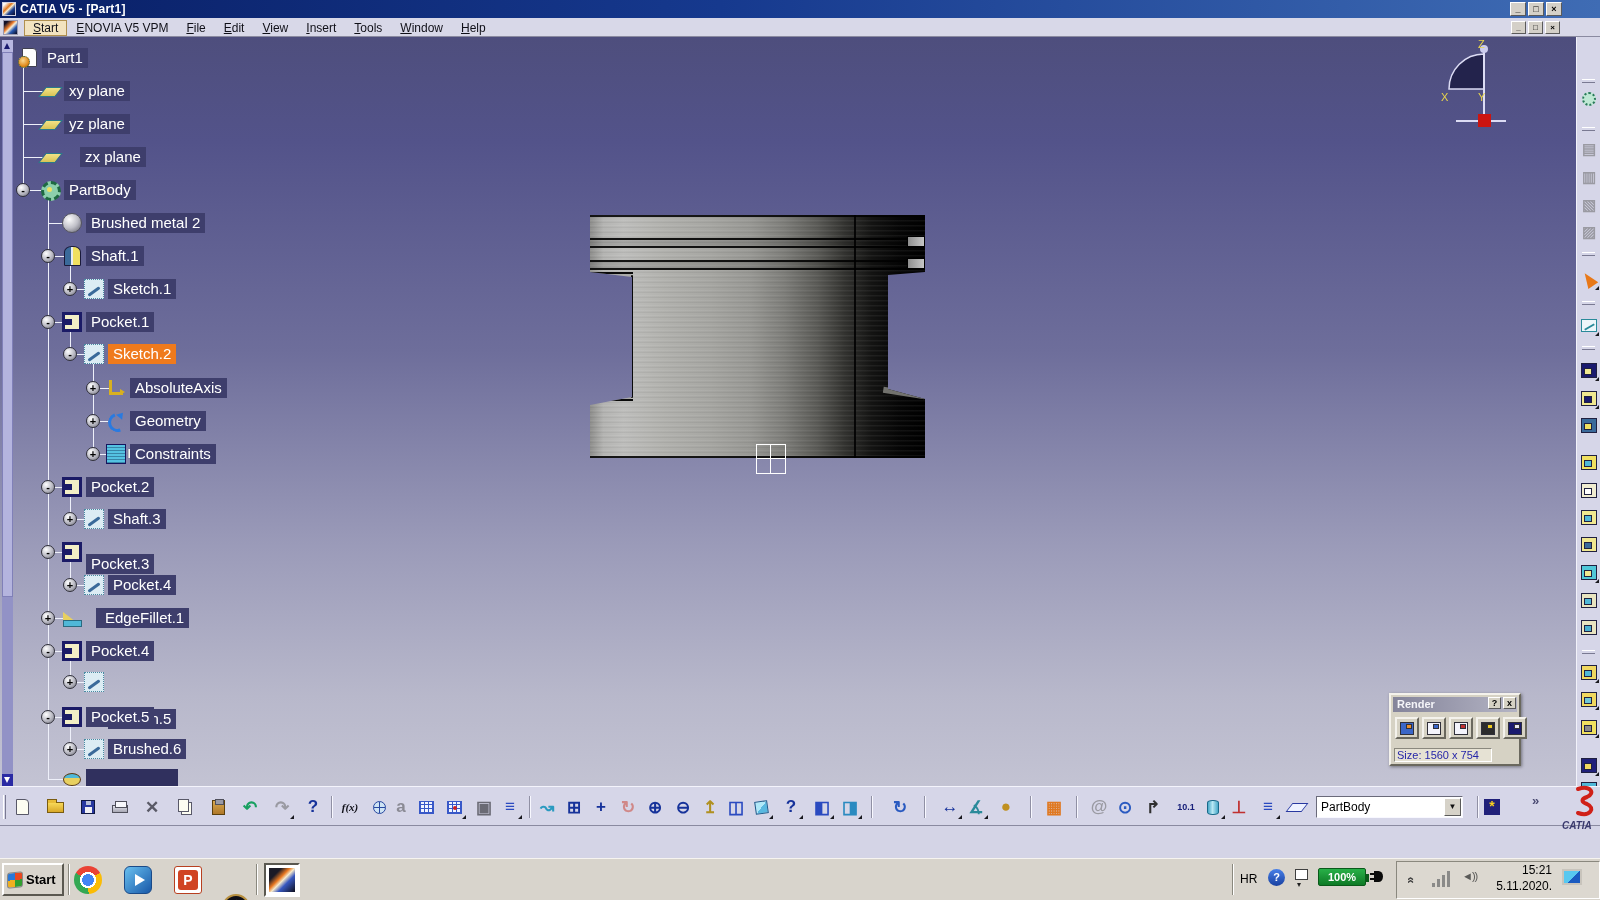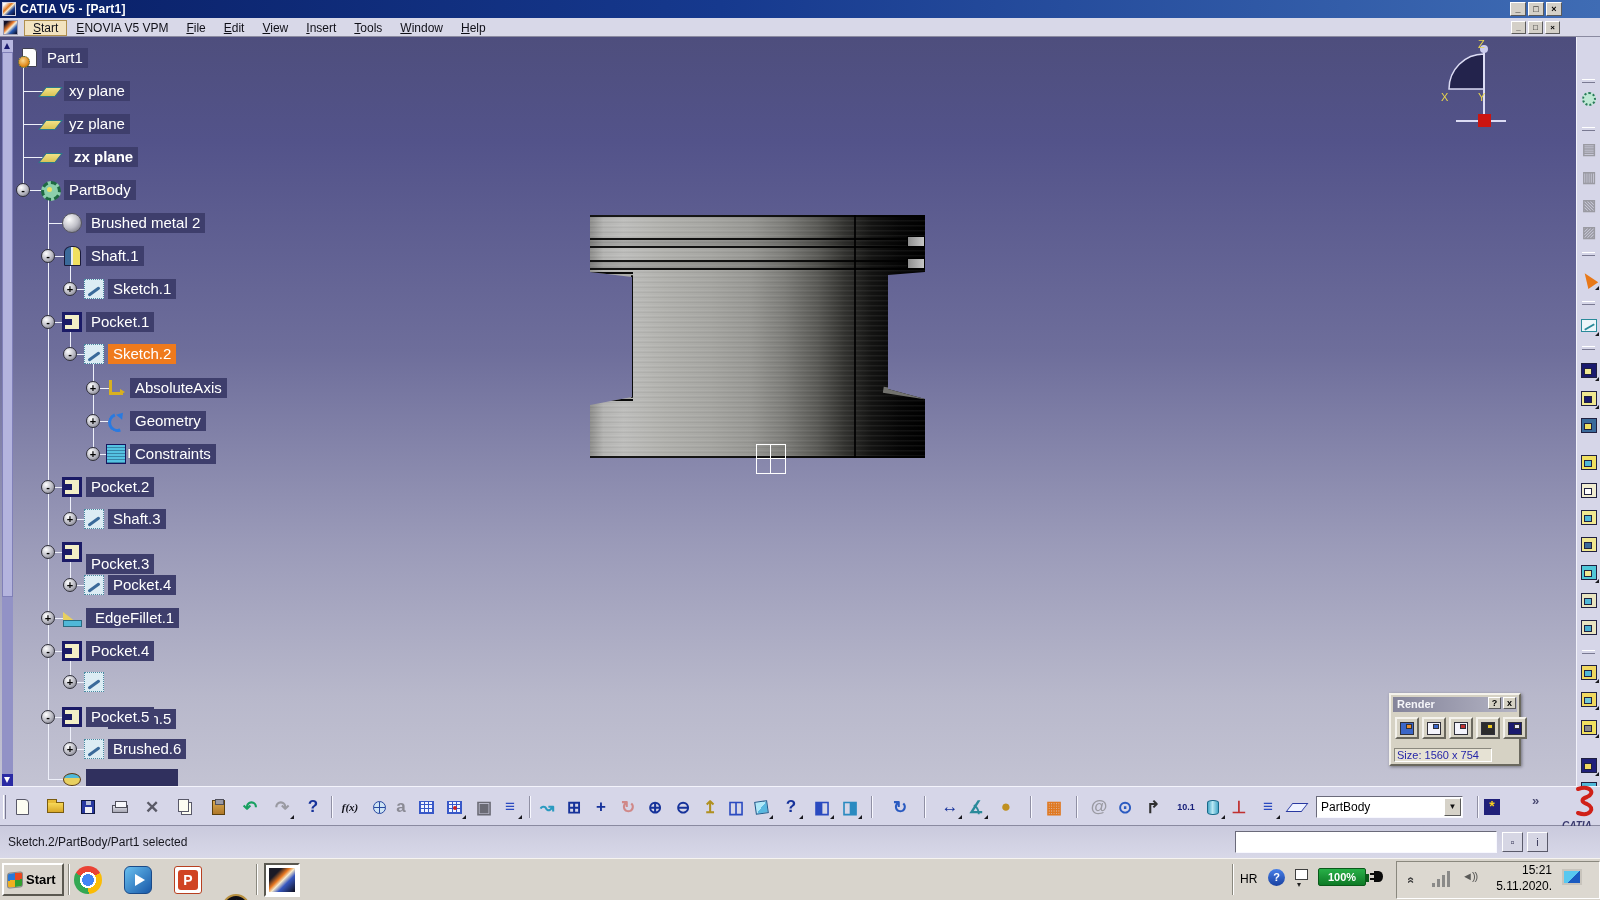--- a/index.html
+++ b/index.html
@@ -220,21 +220,21 @@
           <span class="tlabel" style="left: 64px;">xy plane</span>
         </div>
         <div class="tree-row" style="top: 74px;">
           <div class="stub" style="left: 23px; width: 20px;"></div>
           <div class="ti ti-plane" style="left: 40px;"></div>
           <span class="tlabel" style="left: 64px;">yz plane</span>
         </div>
         <div class="tree-row" style="top: 107px;">
           <div class="stub" style="left: 23px; width: 20px;"></div>
           <div class="ti ti-plane" style="left: 40px;"></div>
-          <span class="tlabel" style="left: 69px; font-weight: bold;">zx plane</span>
+          <span class="tlabel" style="left: 80px;">zx plane</span>
         </div>
         <div class="tree-row" style="top: 140px;">
           <div class="stub" style="left: 23px; width: 20px;"></div>
           <div class="exp" style="left: 16px;">-</div>
           <div class="ti ti-partbody" style="left: 40px;"></div>
           <span class="tlabel" style="left: 64px;">PartBody</span>
         </div>
         <div class="tree-row" style="top: 173px;">
           <div class="stub" style="left: 48px; width: 17px;"></div>
           <div class="ti ti-sphere" style="left: 62px;"></div>
@@ -303,21 +303,21 @@
         <div class="tree-row" style="top: 535px;">
           <div class="stub" style="left: 70px; width: 17px;"></div>
           <div class="exp" style="left: 63px;">+</div>
           <div class="ti ti-sketch" style="left: 84px;"></div>
           <span class="tlabel" style="left: 108px;">Pocket.4</span>
         </div>
         <div class="tree-row" style="top: 568px;">
           <div class="stub" style="left: 48px; width: 17px;"></div>
           <div class="exp" style="left: 41px;">+</div>
           <div class="ti ti-fillet" style="left: 62px;"></div>
-          <span class="tlabel" style="left: 86px; padding-left: 9px;">EdgeFillet.1</span>
+          <span class="tlabel" style="left: 96px; padding-left: 9px;">EdgeFillet.1</span>
         </div>
         <div class="tree-row" style="top: 601px;">
           <div class="stub" style="left: 48px; width: 17px;"></div>
           <div class="exp" style="left: 41px;">-</div>
           <div class="ti ti-pocket" style="left: 62px;"></div>
           <span class="tlabel" style="left: 86px;">Pocket.4</span>
         </div>
         <div class="tree-row" style="top: 632px;">
           <div class="stub" style="left: 70px; width: 17px;"></div>
           <div class="exp" style="left: 63px;">+</div>
@@ -686,26 +686,20 @@
     </div>
     <div class="bt-sep" style="left:1477px;"></div>
     <span id="bt-chevron">»</span>
     <svg id="ds-logo" width="48" height="48" viewBox="0 0 48 48">
       <path d="M28,6 C40,2 46,10 37,14 C31,16 31,19 37,21 C46,25 40,34 28,30" fill="none" stroke="#d02018" stroke-width="4" stroke-linecap="round"></path>
       <text x="4" y="32" font-size="14" font-style="italic" font-weight="bold" fill="#2038a8" font-family="Liberation Sans, sans-serif"></text>
       <text x="12" y="46" font-size="10" font-style="italic" font-weight="bold" fill="#3a3a6e" font-family="Liberation Sans, sans-serif">CATIA</text>
     </svg>
   </div>
 
-  <div id="statusbar">
-    <span id="status-msg">Sketch.2/PartBody/Part1 selected</span>
-    <input id="status-input" type="text" style="">
-    <span class="st-btn" style="left:1502px;">▫</span>
-    <span class="st-btn" style="left:1527px;">i</span>
-  </div>
 
   <div id="taskbar">
     <div id="start-btn">
       <span id="start-flag"></span>
       <span id="start-label">Start</span>
     </div>
     <div class="tk-sep" style="left:68px;"></div>
     <div id="qk-icons"></div>
     <div class="tk-sep" style="left:256px;"></div>
     <div id="task-catia">

